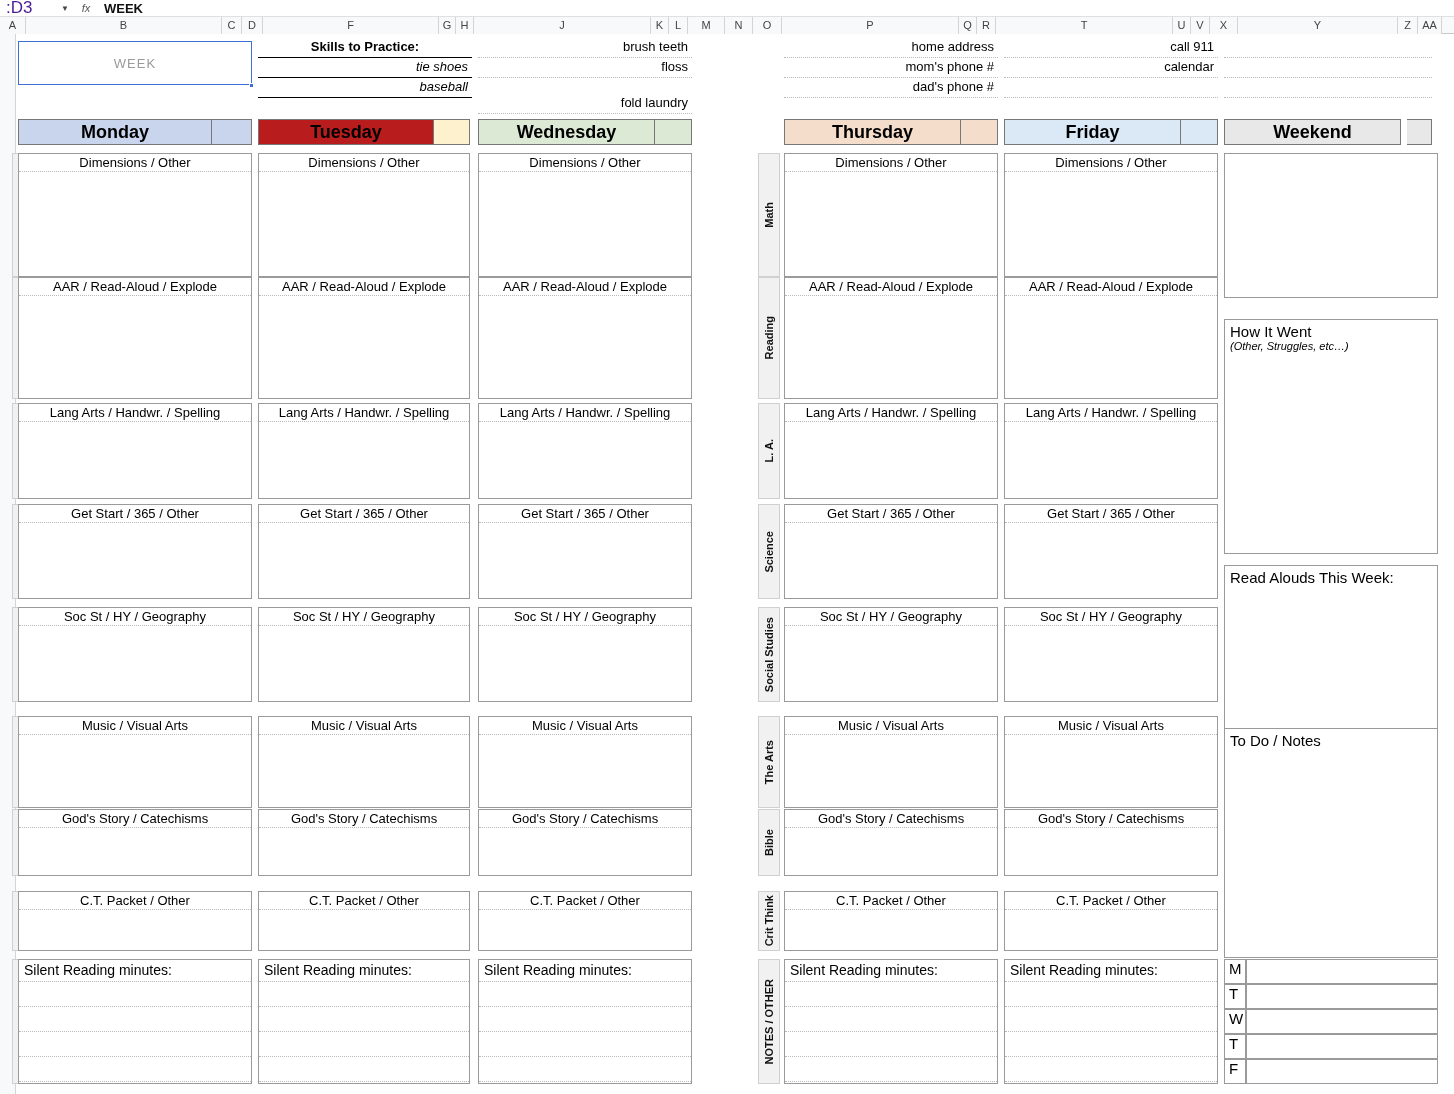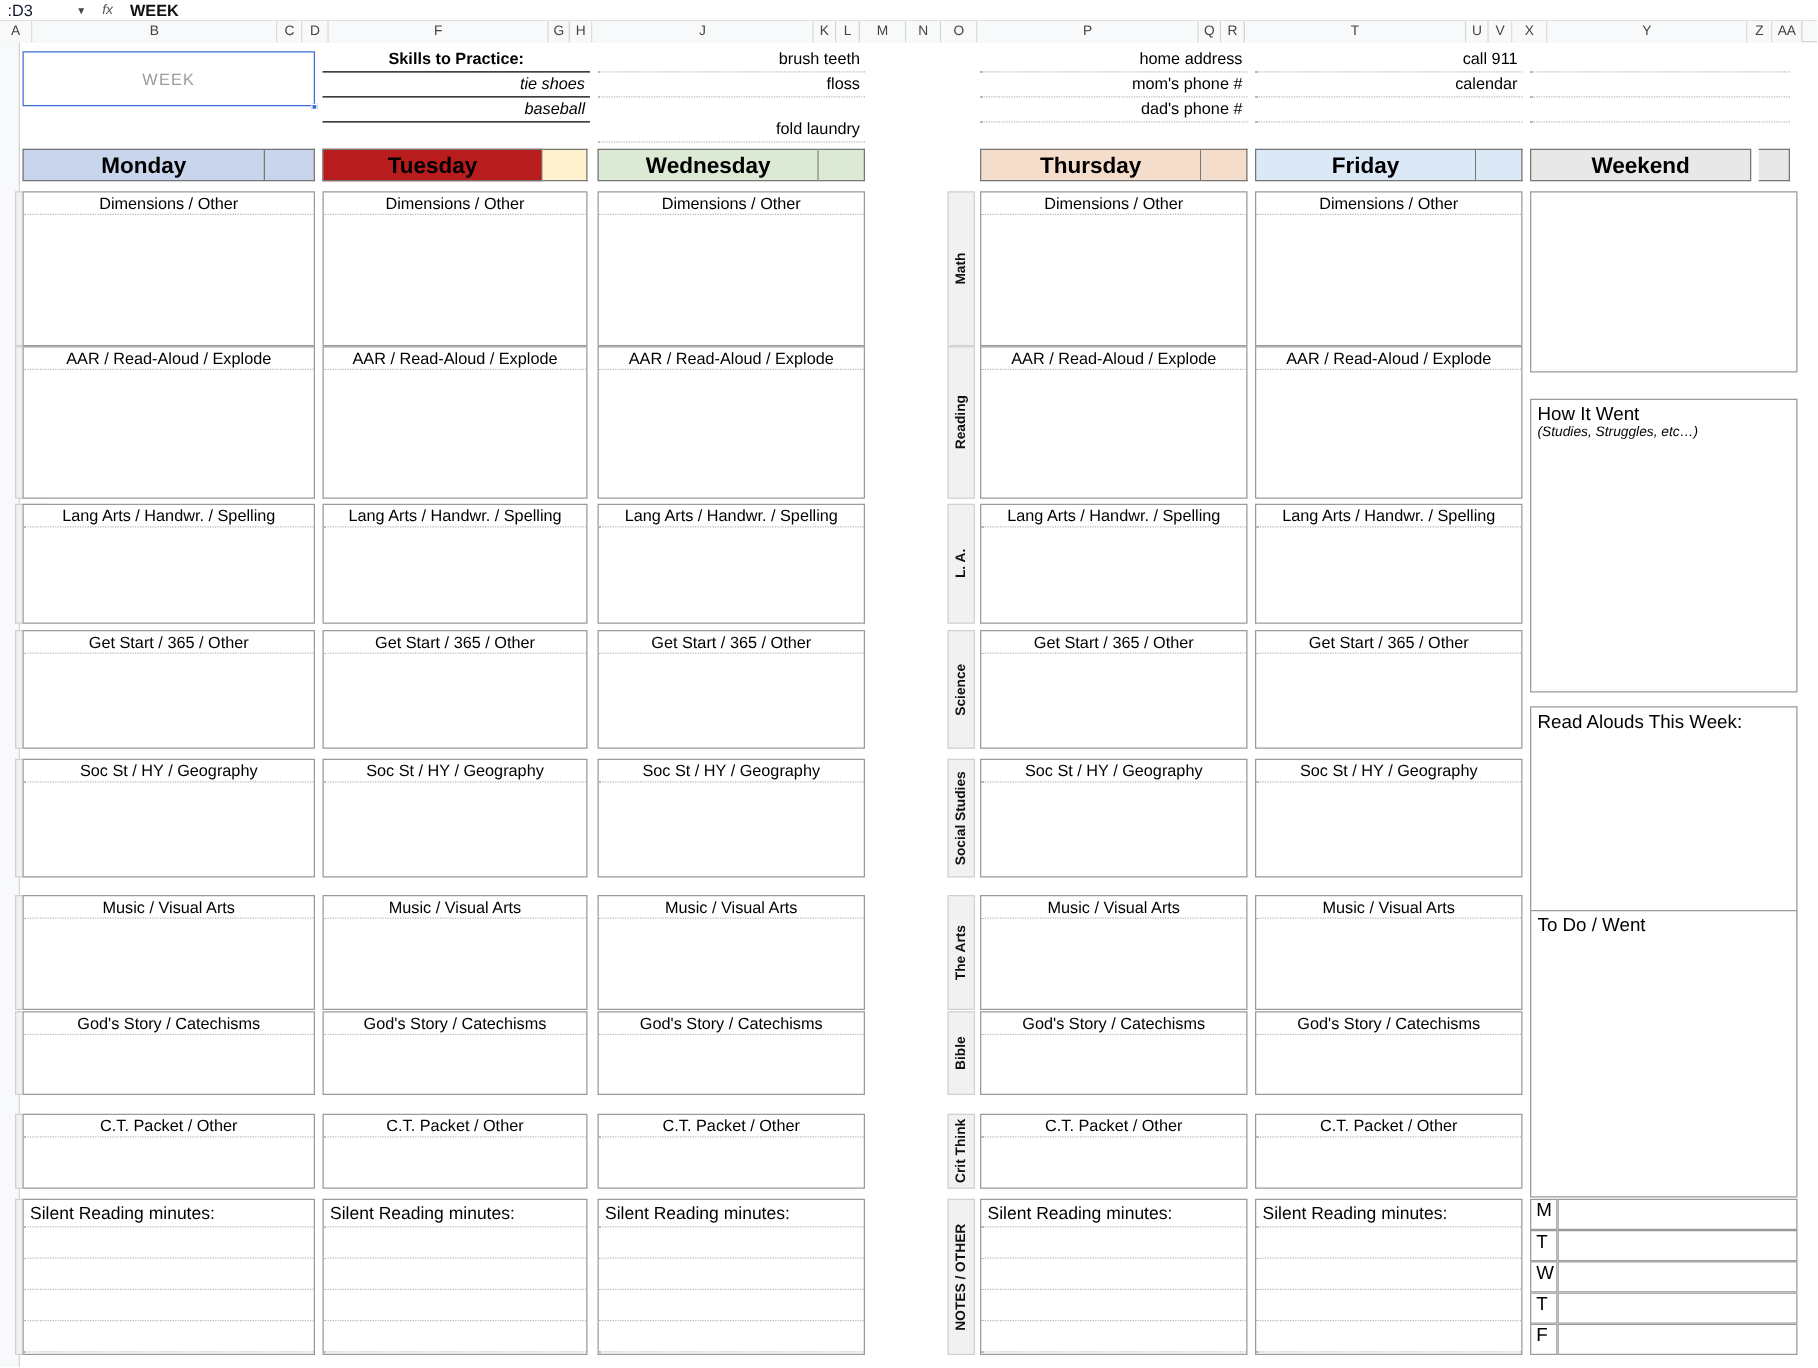--- a/index.html
+++ b/index.html
@@ -18,21 +18,21 @@
 
   
   .formula-bar {
     position: absolute; left: 0; top: 0; width: 1454px; height: 17px;
     background: #ffffff;
     border-bottom: 1px solid #e0e0e0;
     display: flex; align-items: center;
   }
   .namebox {
     width: 58px; height: 17px;
-    font-size: 13px; color: #0f172a;
+    font-size: 17px; color: #4c1d95;
     padding-left: 6px;
     display: flex; align-items: center;
     overflow: hidden; white-space: nowrap;
   }
   .namebox-arrow {
     width: 14px; text-align: center; font-size: 8px; color: #444;
   }
   .fx-label {
     width: 28px; text-align: center;
     font-style: italic; font-size: 11px; color: #555;
@@ -454,27 +454,27 @@
         <div class="block" style="left:1004px; top:925px; width:214px; height:125px;">
           <div class="notes-head">Silent Reading minutes:</div>
           <div class="nline"></div>
           <div class="nline"></div>
           <div class="nline"></div>
           <div class="nline"></div>
         </div>
         <div class="panel" style="left:1224px; top:119px; width:214px; height:145px;"></div>
         <div class="panel" style="left:1224px; top:285px; width:214px; height:235px;">
           <div class="panel-title">How It Went</div>
-          <div class="panel-sub">(Studies, Struggles, etc…)</div>
+          <div class="panel-sub">(Other, Struggles, etc…)</div>
         </div>
         <div class="panel" style="left:1224px; top:531px; width:214px; height:175px;">
           <div class="panel-title">Read Alouds This Week:</div>
         </div>
         <div class="panel" style="left:1224px; top:694px; width:214px; height:230px;">
-          <div class="panel-title">To Do / Went</div>
+          <div class="panel-title">To Do / Notes</div>
         </div>
         <div class="cellbox" style="left:1224px; top:925px; width:22px; height:25px;">
           <div class="mtwtf-letter">M</div>
         </div>
         <div class="cellbox" style="left:1246px; top:925px; width:192px; height:25px;"></div>
         <div class="cellbox" style="left:1224px; top:950px; width:22px; height:25px;">
           <div class="mtwtf-letter">T</div>
         </div>
         <div class="cellbox" style="left:1246px; top:950px; width:192px; height:25px;"></div>
         <div class="cellbox" style="left:1224px; top:975px; width:22px; height:25px;">

